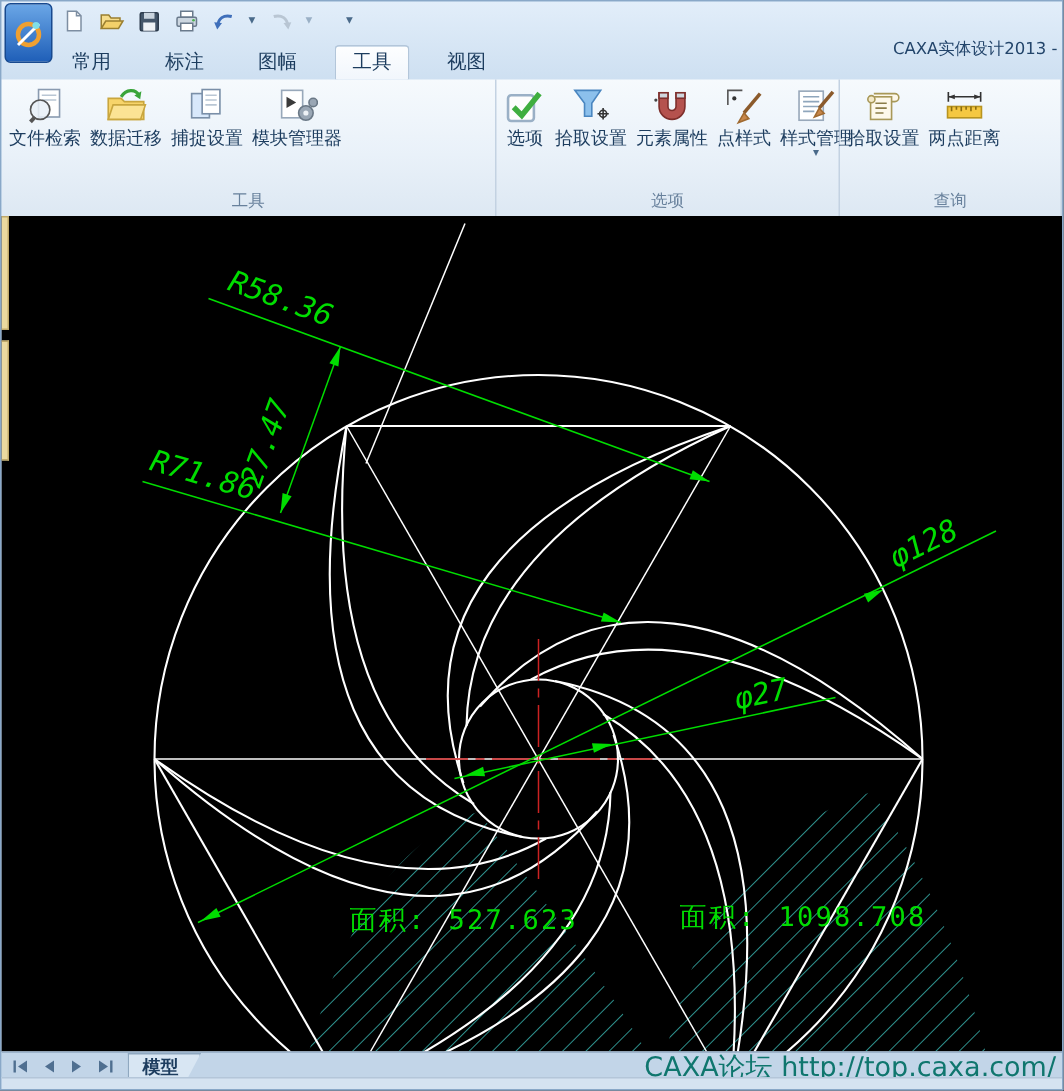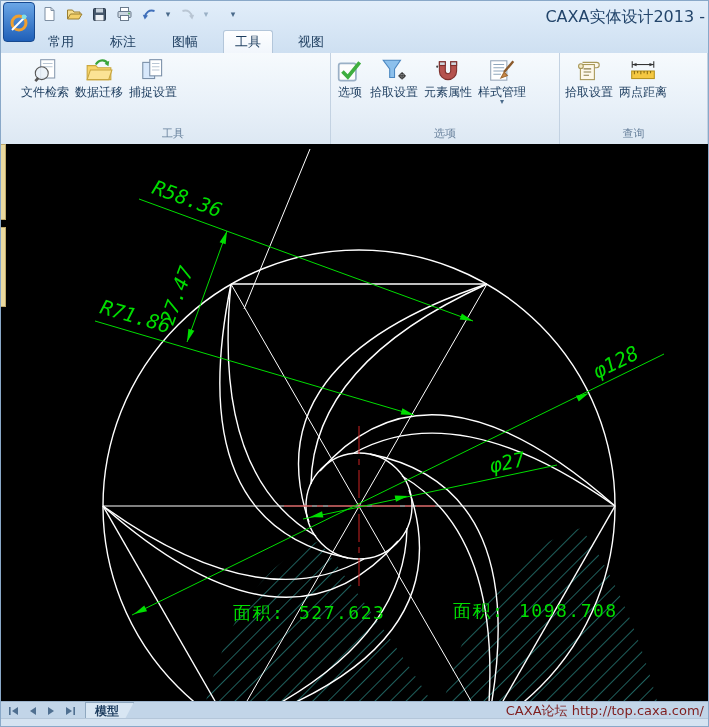--- a/index.html
+++ b/index.html
@@ -7,31 +7,31 @@
        background:#c9dcef;border:1px solid #89a8c8;box-sizing:border-box;position:relative;}
   
   .header{position:relative;height:143px;background:linear-gradient(#e2eefa,#c9dcef 45%,#bdd3ea);}
   .appbtn{position:absolute;left:2px;top:1px;width:30px;height:38px;border-radius:4px;
           background:linear-gradient(#6aa6e6,#1f5fb8);border:1px solid #17498f;z-index:6;
           display:flex;align-items:center;justify-content:center;}
   .qat{position:absolute;left:38px;top:3px;display:flex;align-items:center;gap:5px;z-index:5;}
   .qbtn{width:20px;height:20px;display:flex;align-items:center;justify-content:center;}
   .caret{font-size:9px;color:#4a6a8a;width:8px;text-align:center;}
   .dim{opacity:.45;}
-  .wtitle{position:absolute;top:6px;right:3px;font-size:16px;color:#23456b;white-space:nowrap;}
+  .wtitle{position:absolute;top:24px;right:3px;font-size:11px;color:#23456b;white-space:nowrap;}
   
   .tabs{position:absolute;left:36px;top:28px;height:24px;display:flex;gap:14px;align-items:flex-end;z-index:4;}
   .tab{height:22px;line-height:22px;padding:0 11px;font-size:13px;color:#1c3c5e;cursor:default;}
   .tab.active{background:linear-gradient(#fdfeff,#f1f6fc);border:1px solid #b3c6da;border-bottom:none;
               border-radius:3px 3px 0 0;}
   
   .ribbon{position:absolute;left:0;top:52px;right:0;height:91px;display:flex;
           background:linear-gradient(#f6fafd,#e9f1f9 55%,#dde8f3);border-bottom:1px solid #a7bdd5;}
   .rgroup{display:flex;flex-direction:column;border-right:1px solid #c3d2e2;box-sizing:border-box;}
-  .g-tools{width:330px;padding-left:15px;} .g-options{width:229px;} .g-query{flex:1;}
+  .g-tools{width:330px;} .g-options{width:229px;} .g-query{flex:1;}
   .rbtns{display:flex;flex:1;align-items:flex-start;padding:3px 1px 0 2px;}
   .rbtn{display:flex;flex-direction:column;align-items:center;padding:1px 3px;height:62px;cursor:default;}
   .ricon{width:28px;height:28px;}
   .rlabel{font-size:12px;color:#1d3d5f;white-space:nowrap;line-height:14px;}
   .dd{font-size:8px;color:#4a6a8a;line-height:6px;}
   .glabel{text-align:center;font-size:11px;color:#68819c;padding:0 0 3px;}
   
   .canvas-wrap{position:absolute;left:0;top:143px;width:709px;height:557px;background:#000;}
   .canvas-wrap svg{display:block;}
   .strip{position:absolute;left:0;width:4px;background:#ead99f;border:1px solid #bfa96a;border-left:none;}
@@ -39,21 +39,21 @@
   .dimtxt{font-family:"DejaVu Sans Mono","Liberation Mono",monospace;font-style:italic;font-size:20px;}
   .areatxt{font-family:"DejaVu Sans Mono","Liberation Mono",monospace;font-size:18px;letter-spacing:1.5px;}
   
   .sheetbar{position:absolute;left:0;top:700px;width:709px;height:17px;background:#c2d5e8;
             border-top:1px solid #9db4cc;display:flex;align-items:center;}
   .navbtns{display:flex;gap:6px;padding:0 8px 0 6px;}
   .navbtn{width:13px;height:12px;display:flex;align-items:center;justify-content:center;}
   .sheettab{height:16px;line-height:16px;padding:0 14px 0 9px;font-size:12px;color:#1d3d5f;font-weight:bold;
             background:#d8e6f3;border:1px solid #8fa8c0;border-bottom:none;
             clip-path:polygon(0 0,100% 0,calc(100% - 9px) 100%,0 100%);}
-  .watermark{margin-left:auto;font-size:13px;color:#7f1d1d;padding-right:6px;white-space:nowrap;}
+  .watermark{margin-left:auto;font-size:18px;color:#0f766e;padding-right:6px;white-space:nowrap;}
   .statusbar{position:absolute;left:0;top:717px;width:709px;height:10px;background:#d5e3f1;border-top:1px solid #b4c6d9;}
 </style>
 </head>
 <body>
 
 <div class="header">
 
   <div class="appbtn">
     <svg width="22" height="26" viewBox="0 0 22 26">
       <circle cx="11" cy="14" r="7" fill="none" stroke="#f0a030" stroke-width="3"></circle>
@@ -140,20 +140,30 @@
           <span class="rlabel">数据迁移</span>
         </div>
         <div class="rbtn">
           <svg class="ricon" viewBox="0 0 26 26">
             <rect x="3.5" y="5" width="11" height="15" fill="#d8e8fb" stroke="#7a8fa8"></rect>
             <rect x="10" y="2.5" width="11" height="15" fill="#ffffff" stroke="#7a8fa8"></rect>
             <path d="M12,6 h7 M12,9 h7 M12,12 h7" stroke="#b9c6d4"></path>
           </svg>
           <span class="rlabel">捕捉设置</span>
         </div>
+        <div class="rbtn">
+          <svg class="ricon" viewBox="0 0 26 26">
+            <rect x="3.5" y="3" width="13" height="17" fill="#fff" stroke="#98a8ba"></rect>
+            <polygon points="6.5,7 12.5,10.5 6.5,14" fill="#3a3a3a"></polygon>
+            <circle cx="18.5" cy="17" r="4.5" fill="#9aa7b5" stroke="#6a7886"></circle>
+            <circle cx="18.5" cy="17" r="1.6" fill="#eef2f6"></circle>
+            <circle cx="23" cy="10.5" r="2.6" fill="#9aa7b5" stroke="#6a7886"></circle>
+          </svg>
+          <span class="rlabel">模块管理器</span>
+        </div>
       </div>
       <div class="glabel">工具</div>
     </div>
 
     <div class="rgroup g-options">
       <div class="rbtns">
         <div class="rbtn">
           <svg class="ricon" viewBox="0 0 26 26">
             <rect x="2.5" y="6" width="16" height="16" rx="2" fill="#fdfdfd" stroke="#9ab0c6" stroke-width="1.6"></rect>
             <path d="M6,13.5 L11,18.5 L22,5" fill="none" stroke="#3fae3f" stroke-width="3.4"></path>
@@ -169,20 +179,29 @@
           <span class="rlabel">拾取设置</span>
         </div>
         <div class="rbtn">
           <svg class="ricon" viewBox="0 0 26 26">
             <path d="M5,13 a8,8 0 0 0 16,0 V4.5 h-5.5 V13 a2.5,2.5 0 0 1 -5,0 V4.5 H5 Z" fill="#b5524e" stroke="#7e2f2c"></path>
             <rect x="5" y="4.5" width="5.5" height="3.4" fill="#cfd6dd" stroke="#7e2f2c"></rect>
             <rect x="15.5" y="4.5" width="5.5" height="3.4" fill="#cfd6dd" stroke="#7e2f2c"></rect>
             <circle cx="3" cy="9" r="1" fill="#444"></circle>
           </svg>
           <span class="rlabel">元素属性</span>
+        </div>
+        <div class="rbtn">
+          <svg class="ricon" viewBox="0 0 26 26">
+            <path d="M3,12 V3 H12" fill="none" stroke="#555"></path>
+            <circle cx="7" cy="8" r="1.3" fill="#333"></circle>
+            <line x1="23" y1="5" x2="13" y2="17" stroke="#8b5a2b" stroke-width="2.2"></line>
+            <path d="M13,17 l-3.5,6 l6.5,-2.5 z" fill="#c8874a" stroke="#a06a30"></path>
+          </svg>
+          <span class="rlabel">点样式</span>
         </div>
         <div class="rbtn">
           <svg class="ricon" viewBox="0 0 26 26">
             <rect x="2.5" y="3.5" width="15" height="18" fill="#fff" stroke="#98a8ba"></rect>
             <path d="M5,7 h10 M5,10 h10 M5,13 h10 M5,16 h7" stroke="#8fa6bc"></path>
             <line x1="23.5" y1="4" x2="15" y2="14" stroke="#8b5a2b" stroke-width="2.2"></line>
             <path d="M15,14 l-3,5.5 l6,-2.2 z" fill="#c8874a" stroke="#a06a30"></path>
           </svg>
           <span class="rlabel">样式管理</span>
           <span class="dd">▾</span>

